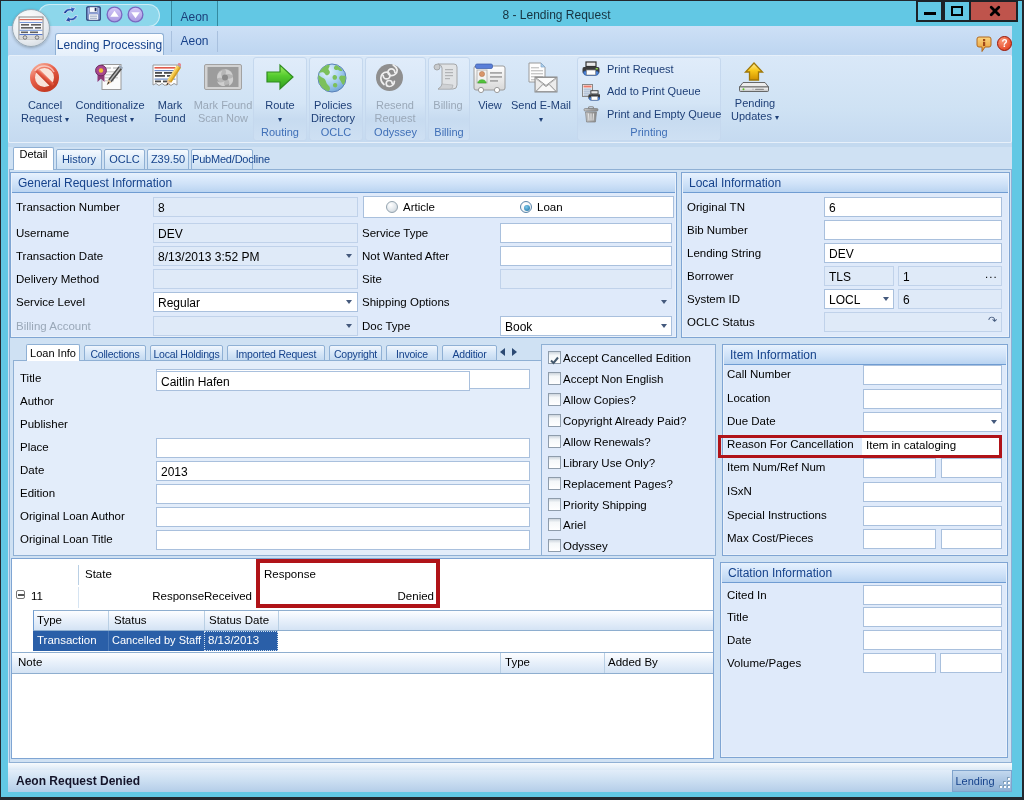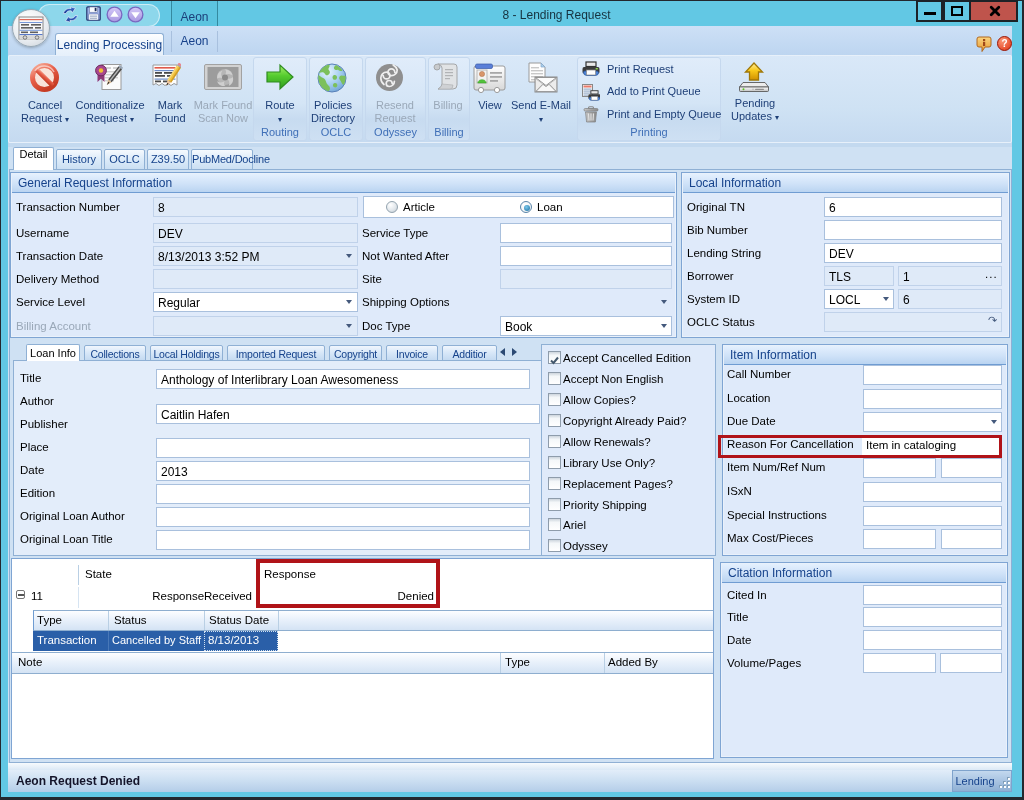--- a/index.html
+++ b/index.html
@@ -470,21 +470,21 @@
 <div class="ab ltab" style="left:329px;top:345px;width:53px">Copyright</div>
 <div class="ab ltab" style="left:386px;top:345px;width:52px">Invoice</div>
 <div class="ab ltab" style="left:442px;top:345px;width:55px">Additior</div>
 <div class="ab" style="left:500px;top:348px;width:0;height:0;border-top:4px solid transparent;border-bottom:4px solid transparent;border-right:5px solid #2c4a74;z-index:4"></div>
 <div class="ab" style="left:512px;top:348px;width:0;height:0;border-top:4px solid transparent;border-bottom:4px solid transparent;border-left:5px solid #2c4a74;z-index:4"></div>
 
 <div class="ab" style="left:13px;top:360px;width:699px;height:196px;background:#e3edfa;border:1px solid #8fb0d4;z-index:3"></div>
 <div class="lbl" style="left:20px;top:372px;z-index:4">Title</div>
 <div class="fld" style="left:156px;top:369px;width:374px;height:20px;z-index:4">Anthology of Interlibrary Loan Awesomeness</div>
 <div class="lbl" style="left:20px;top:395px;z-index:4">Author</div>
-<div class="fld" style="left:156px;top:404px;width:384px;height:20px;z-index:4">Caitlin Hafen</div>
+<div class="fld" style="left:156px;top:371px;width:314px;height:20px;z-index:4">Caitlin Hafen</div>
 <div class="lbl" style="left:20px;top:418px;z-index:4">Publisher</div>
 <div class="lbl" style="left:20px;top:441px;z-index:4">Place</div>
 <div class="fld" style="left:156px;top:438px;width:374px;height:20px;z-index:4"></div>
 <div class="lbl" style="left:20px;top:464px;z-index:4">Date</div>
 <div class="fld" style="left:156px;top:461px;width:374px;height:20px;z-index:4">2013</div>
 <div class="lbl" style="left:20px;top:487px;z-index:4">Edition</div>
 <div class="fld" style="left:156px;top:484px;width:374px;height:20px;z-index:4"></div>
 <div class="lbl" style="left:20px;top:510px;z-index:4">Original Loan Author</div>
 <div class="fld" style="left:156px;top:507px;width:374px;height:20px;z-index:4"></div>
 <div class="lbl" style="left:20px;top:533px;z-index:4">Original Loan Title</div>

